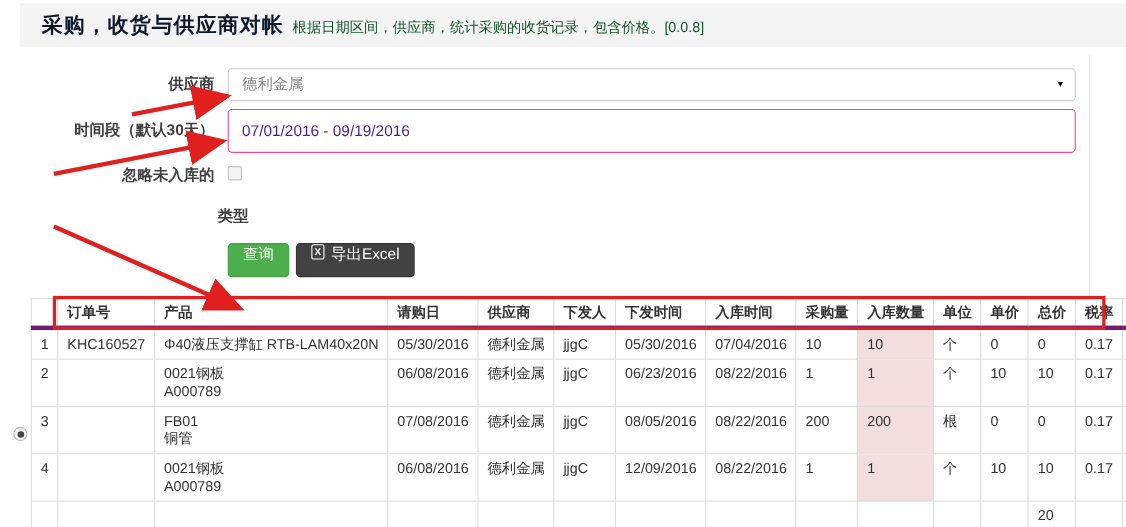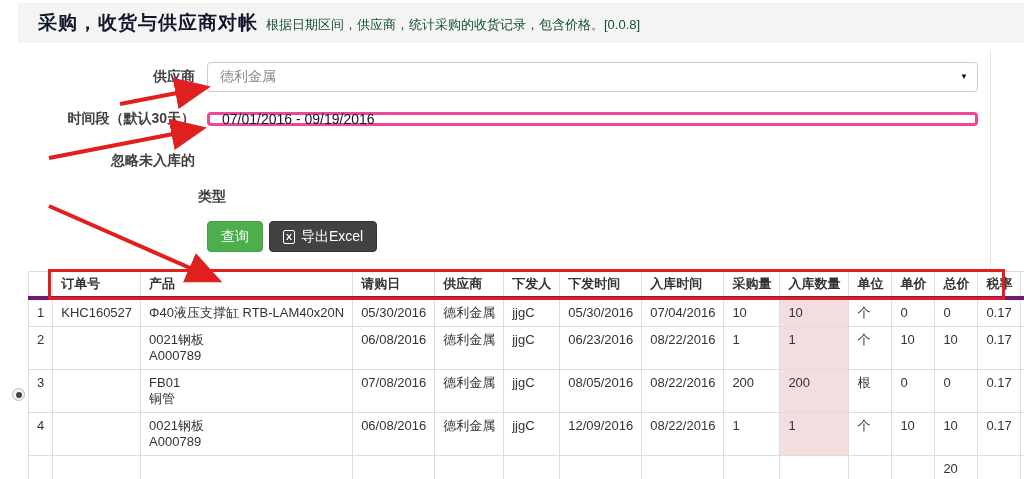--- a/index.html
+++ b/index.html
@@ -18,34 +18,34 @@
 
   
   .form-row { position:absolute; left:0; display:flex; align-items:center; }
   .form-label { width:195px; text-align:right; font-weight:bold; font-size:14px; color:#404040; flex:0 0 195px; }
   .form-ctrl { margin-left:12px; }
 
   .select-box { position:relative; width:771px; height:30px; border:1px solid #ccc; border-radius:4px;
     background:#fff; display:flex; align-items:center; padding:0 12px; font-size:14px; color:#888; }
   .caret { position:absolute; right:9px; top:9px; font-size:8px; color:#111; }
 
-  .text-input { width:771px; height:14px; border:3px solid #ec4899; border-radius:4px; background:#fff;
-    display:flex; align-items:center; padding:0 12px; font-size:14px; color:#0f172a; }
+  .text-input { width:771px; height:40px; border:1px solid #ec4899; border-radius:4px; background:#fff;
+    display:flex; align-items:center; padding:0 12px; font-size:14px; color:#4c1d95; }
 
   .checkbox { width:13px; height:13px; border:1px solid #c3c3c3; border-radius:2px; background:#f3f3f3; display:inline-block; }
 
   .radio-group { display:flex; align-items:center; gap:14px; }
   .radio-item { display:flex; align-items:flex-end; gap:22px; font-size:14px; color:#444; cursor:default; }
   .radio-btn { width:13px; height:13px; border:1px solid #b9b9b9; border-radius:50%; background:#f3f3f3;
     display:inline-flex; align-items:center; justify-content:center; }
   .radio-btn.checked::after { content:""; width:6px; height:6px; border-radius:50%; background:#444; display:block; }
 
   .btn-row { position:absolute; display:flex; gap:6px; }
   .btn { height:31px; border-radius:4px; font-size:14px; color:#fff; display:inline-flex;
-    align-items:center; padding:0 13px; border:1px solid transparent; cursor:pointer; }
+    padding:0 13px; border:1px solid transparent; cursor:pointer; }
   .btn-query { background:#4cae4c; border-color:#43a143; }
   .btn-export { background:#424242; border-color:#333; gap:6px; }
   .excel-icon { width:12px; height:14px; border:1px solid #fff; border-radius:2px; font-size:9px; font-weight:bold;
     display:inline-flex; align-items:center; justify-content:center; color:#fff; }
 
   
   .results { position:absolute; left:28px; top:271px; z-index:2; }
   table { border-collapse:collapse; table-layout:fixed; background:#fff; font-size:13px; }
   th, td { border:1px solid #ddd; padding:5px 8px; text-align:left; vertical-align:top;
     line-height:16px; overflow:hidden; white-space:nowrap; }
@@ -77,21 +77,21 @@
     </div>
   </div>
 
   <div class="form-row" style="top:105px; height:28px;">
     <div class="form-label">时间段（默认30天）</div>
     <div class="form-ctrl text-input">
       <span>07/01/2016 - 09/19/2016</span>
     </div>
   </div>
 
-  <div class="form-row" style="top:152px; height:16px;flex-direction:column;">
+  <div class="form-row" style="top:152px; height:16px;">
     <div class="form-label">忽略未入库的</div>
     <div class="form-ctrl"><span class="checkbox"></span></div>
   </div>
 
   <div class="form-row" style="top:188px; height:18px;flex-direction:column;">
     <div class="form-label">类型</div>
     <div class="form-ctrl radio-group">
         <span class="radio-item">
           <span class="radio-btn checked"></span>
           <span>全部</span>

